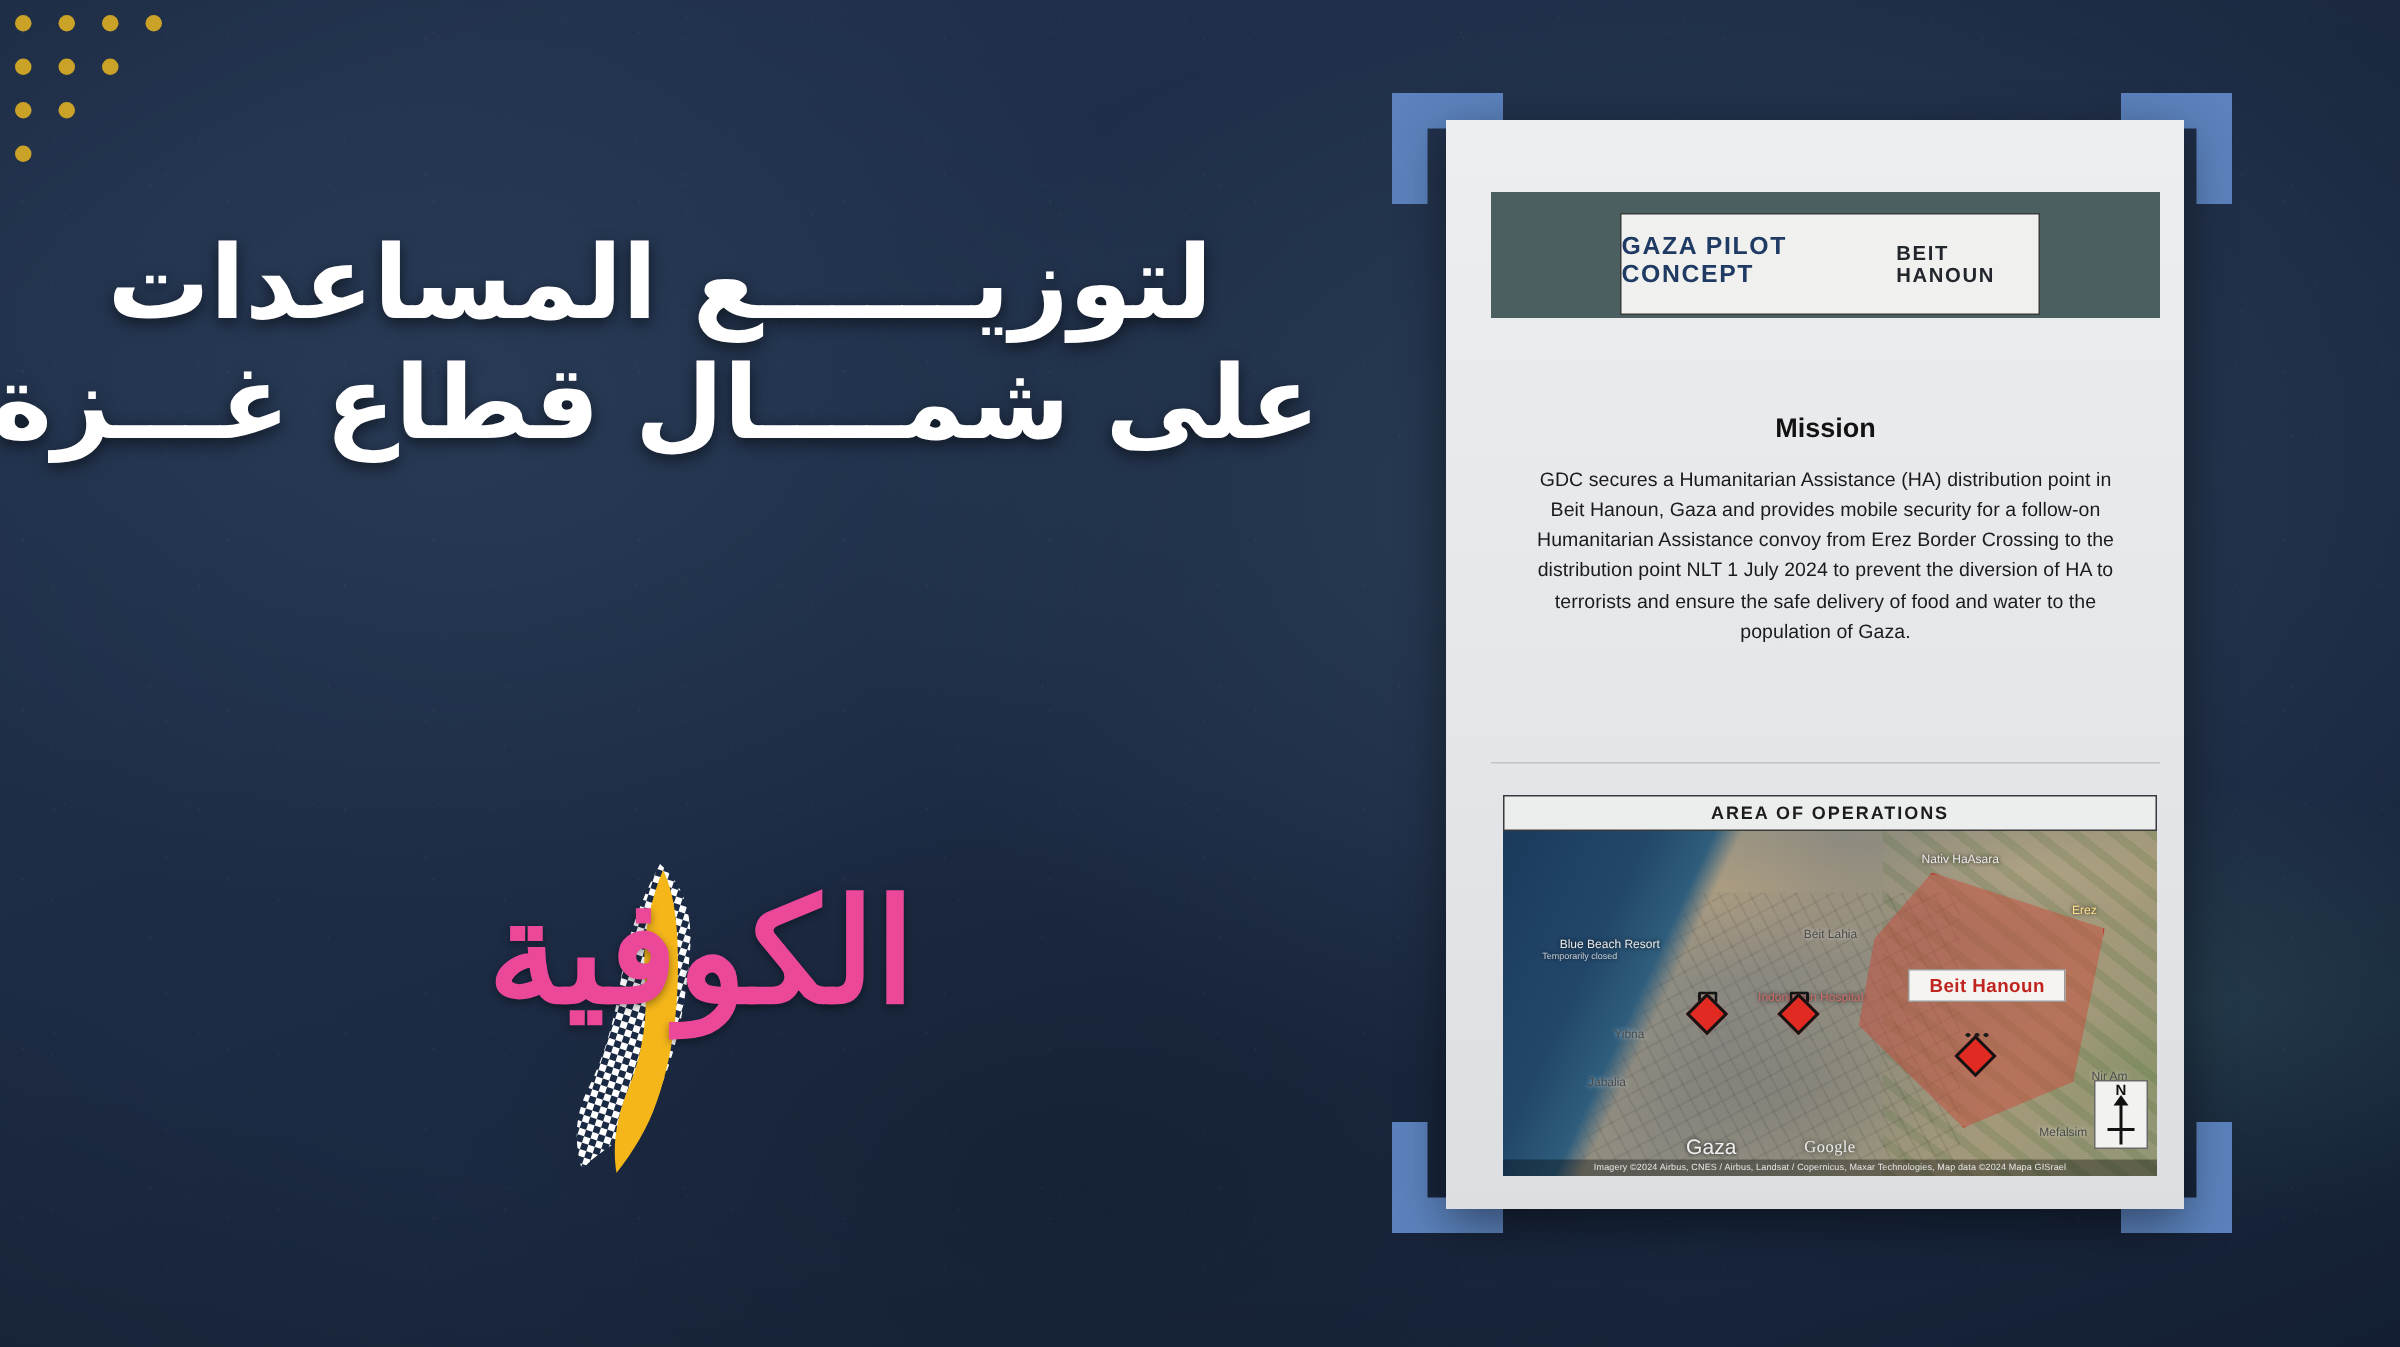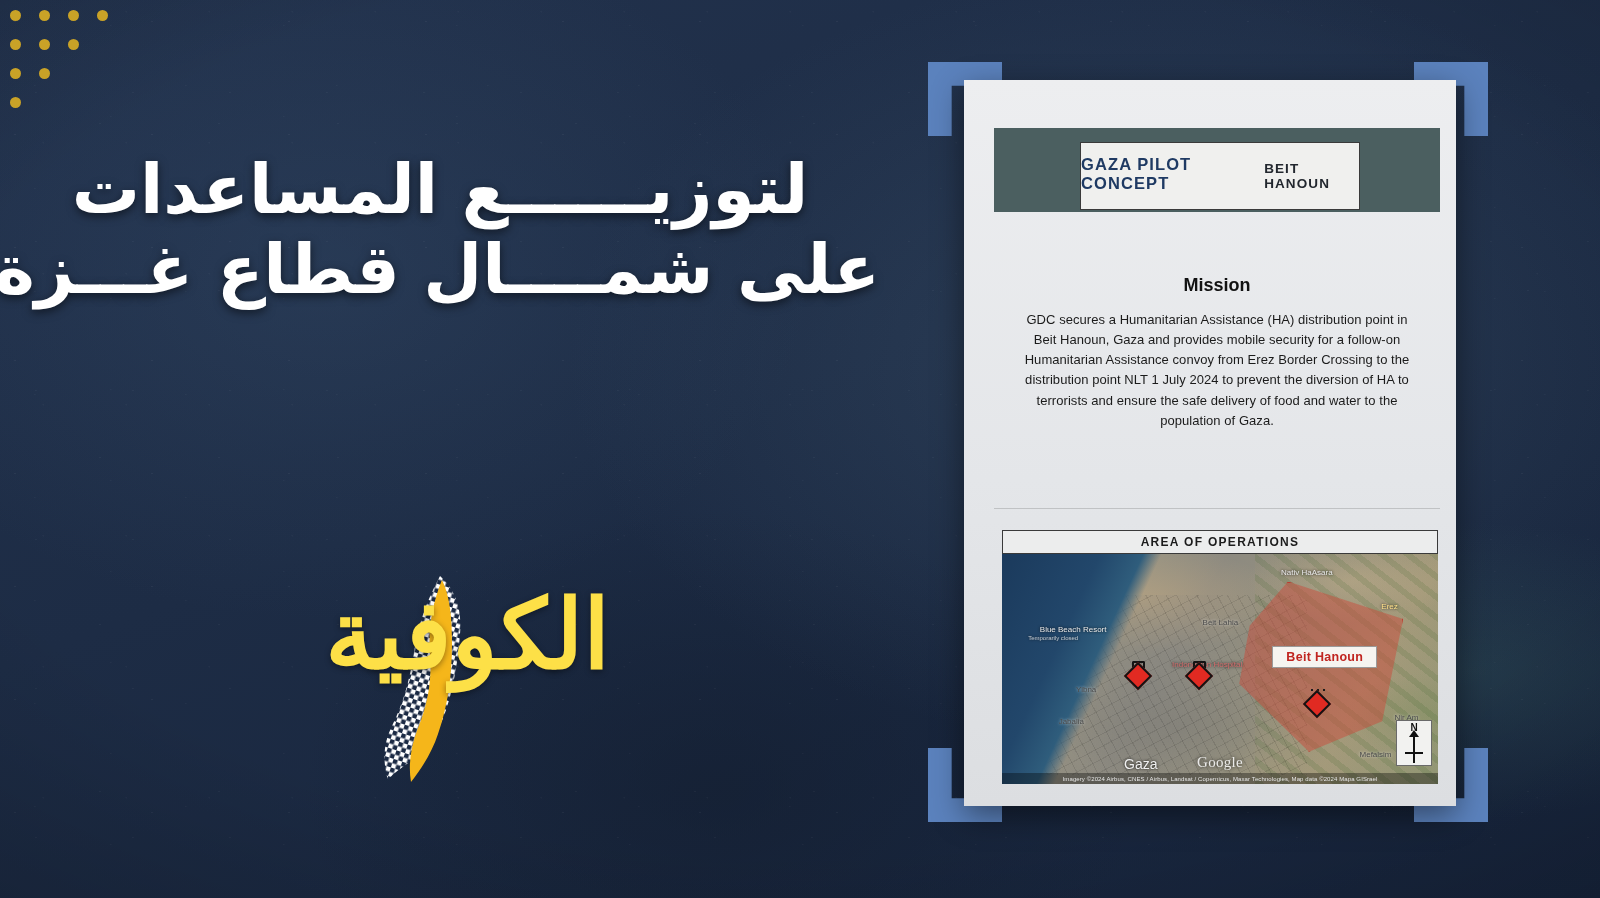--- a/index.html
+++ b/index.html
@@ -61,22 +61,22 @@
     text-shadow:0 3px 10px rgba(0,0,0,0.55);
   }
 
   
   .logo { position:absolute; left:360px; top:570px; width:250px; height:240px; }
   .logo-kef {
     position:absolute; left:18px; top:4px; width:110px; height:215px;
   }
   .logo-word {
     position:absolute; right:0; top:18px;
-    font-family:Liberation Serif, serif;
-    font-size:96px; font-weight:bold; color:#fde047;
+    font-family:Liberation Sans, sans-serif;
+    font-size:96px; font-weight:bold; color:#ec4899;
     direction:rtl; line-height:1;
     text-shadow:0 2px 6px rgba(0,0,0,0.4);
   }
 
   
   .slide-wrap { position:absolute; left:928px; top:62px; width:560px; height:760px; }
 
   .corner { position:absolute; background:#5b82bd; }
   .corner-tl { left:0; top:0; width:74px; height:74px;
     clip-path:polygon(0 0,100% 0,100% 32%,32% 32%,32% 100%,0 100%); }
@@ -200,21 +200,21 @@
   .place {
     position:absolute; color:#e9e9e9; font-size:8px;
     text-shadow:0 0 3px rgba(0,0,0,0.9); white-space:nowrap;
   }
   .place-dark { color:#4a4a4a; text-shadow:0 0 3px rgba(255,255,255,0.7); }
   .place-big { font-size:14px; color:#f0f0f0; font-weight:normal;text-align:center; }
 
   .gwm {
     position:absolute; left:50%; bottom:13px; transform:translateX(-50%);
     font-family:"Liberation Serif", serif;
-    font-size:15px; color:#f2f2f2; opacity:0.92;
+    font-size:11px; color:#f2f2f2; opacity:0.92;
     text-shadow:0 0 4px rgba(0,0,0,0.85); letter-spacing:0.3px;
   }
   .attrib {
     position:absolute; left:0; right:0; bottom:0; height:11px;
     background:rgba(0,0,0,0.35);
     display:flex; align-items:center; justify-content:center;
   }
   .attrib span { font-size:6px; color:#e6e6e6; letter-spacing:0.1px; white-space:nowrap; }
 
   .compass {

